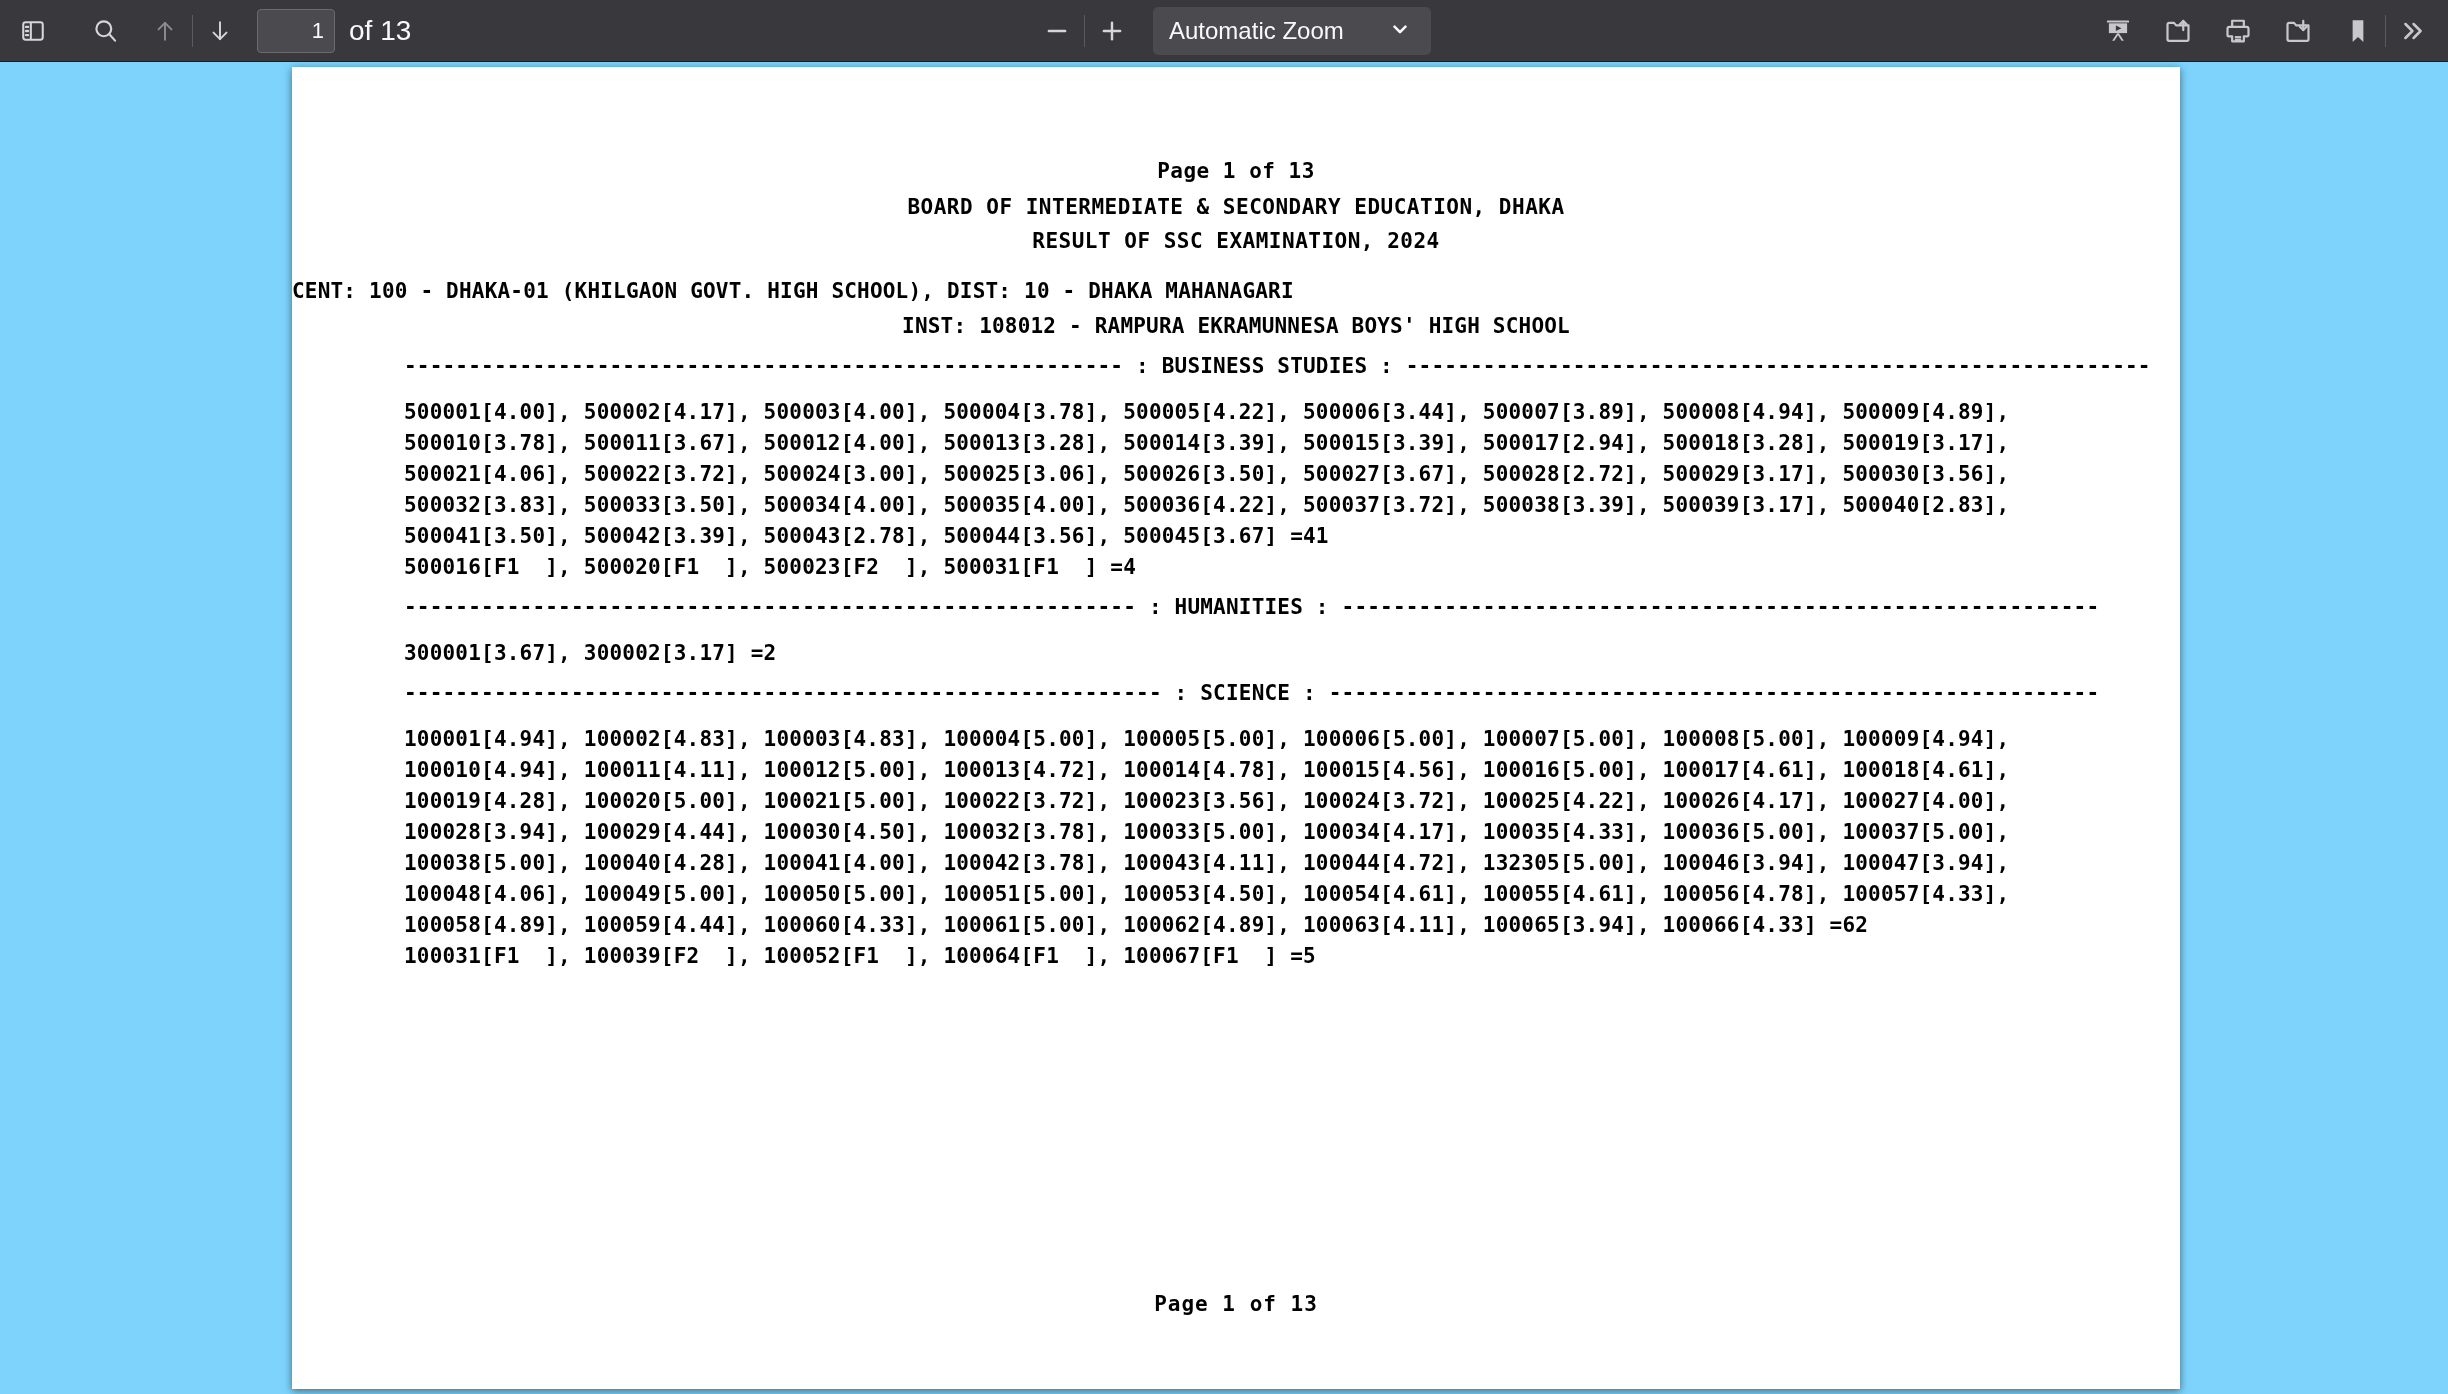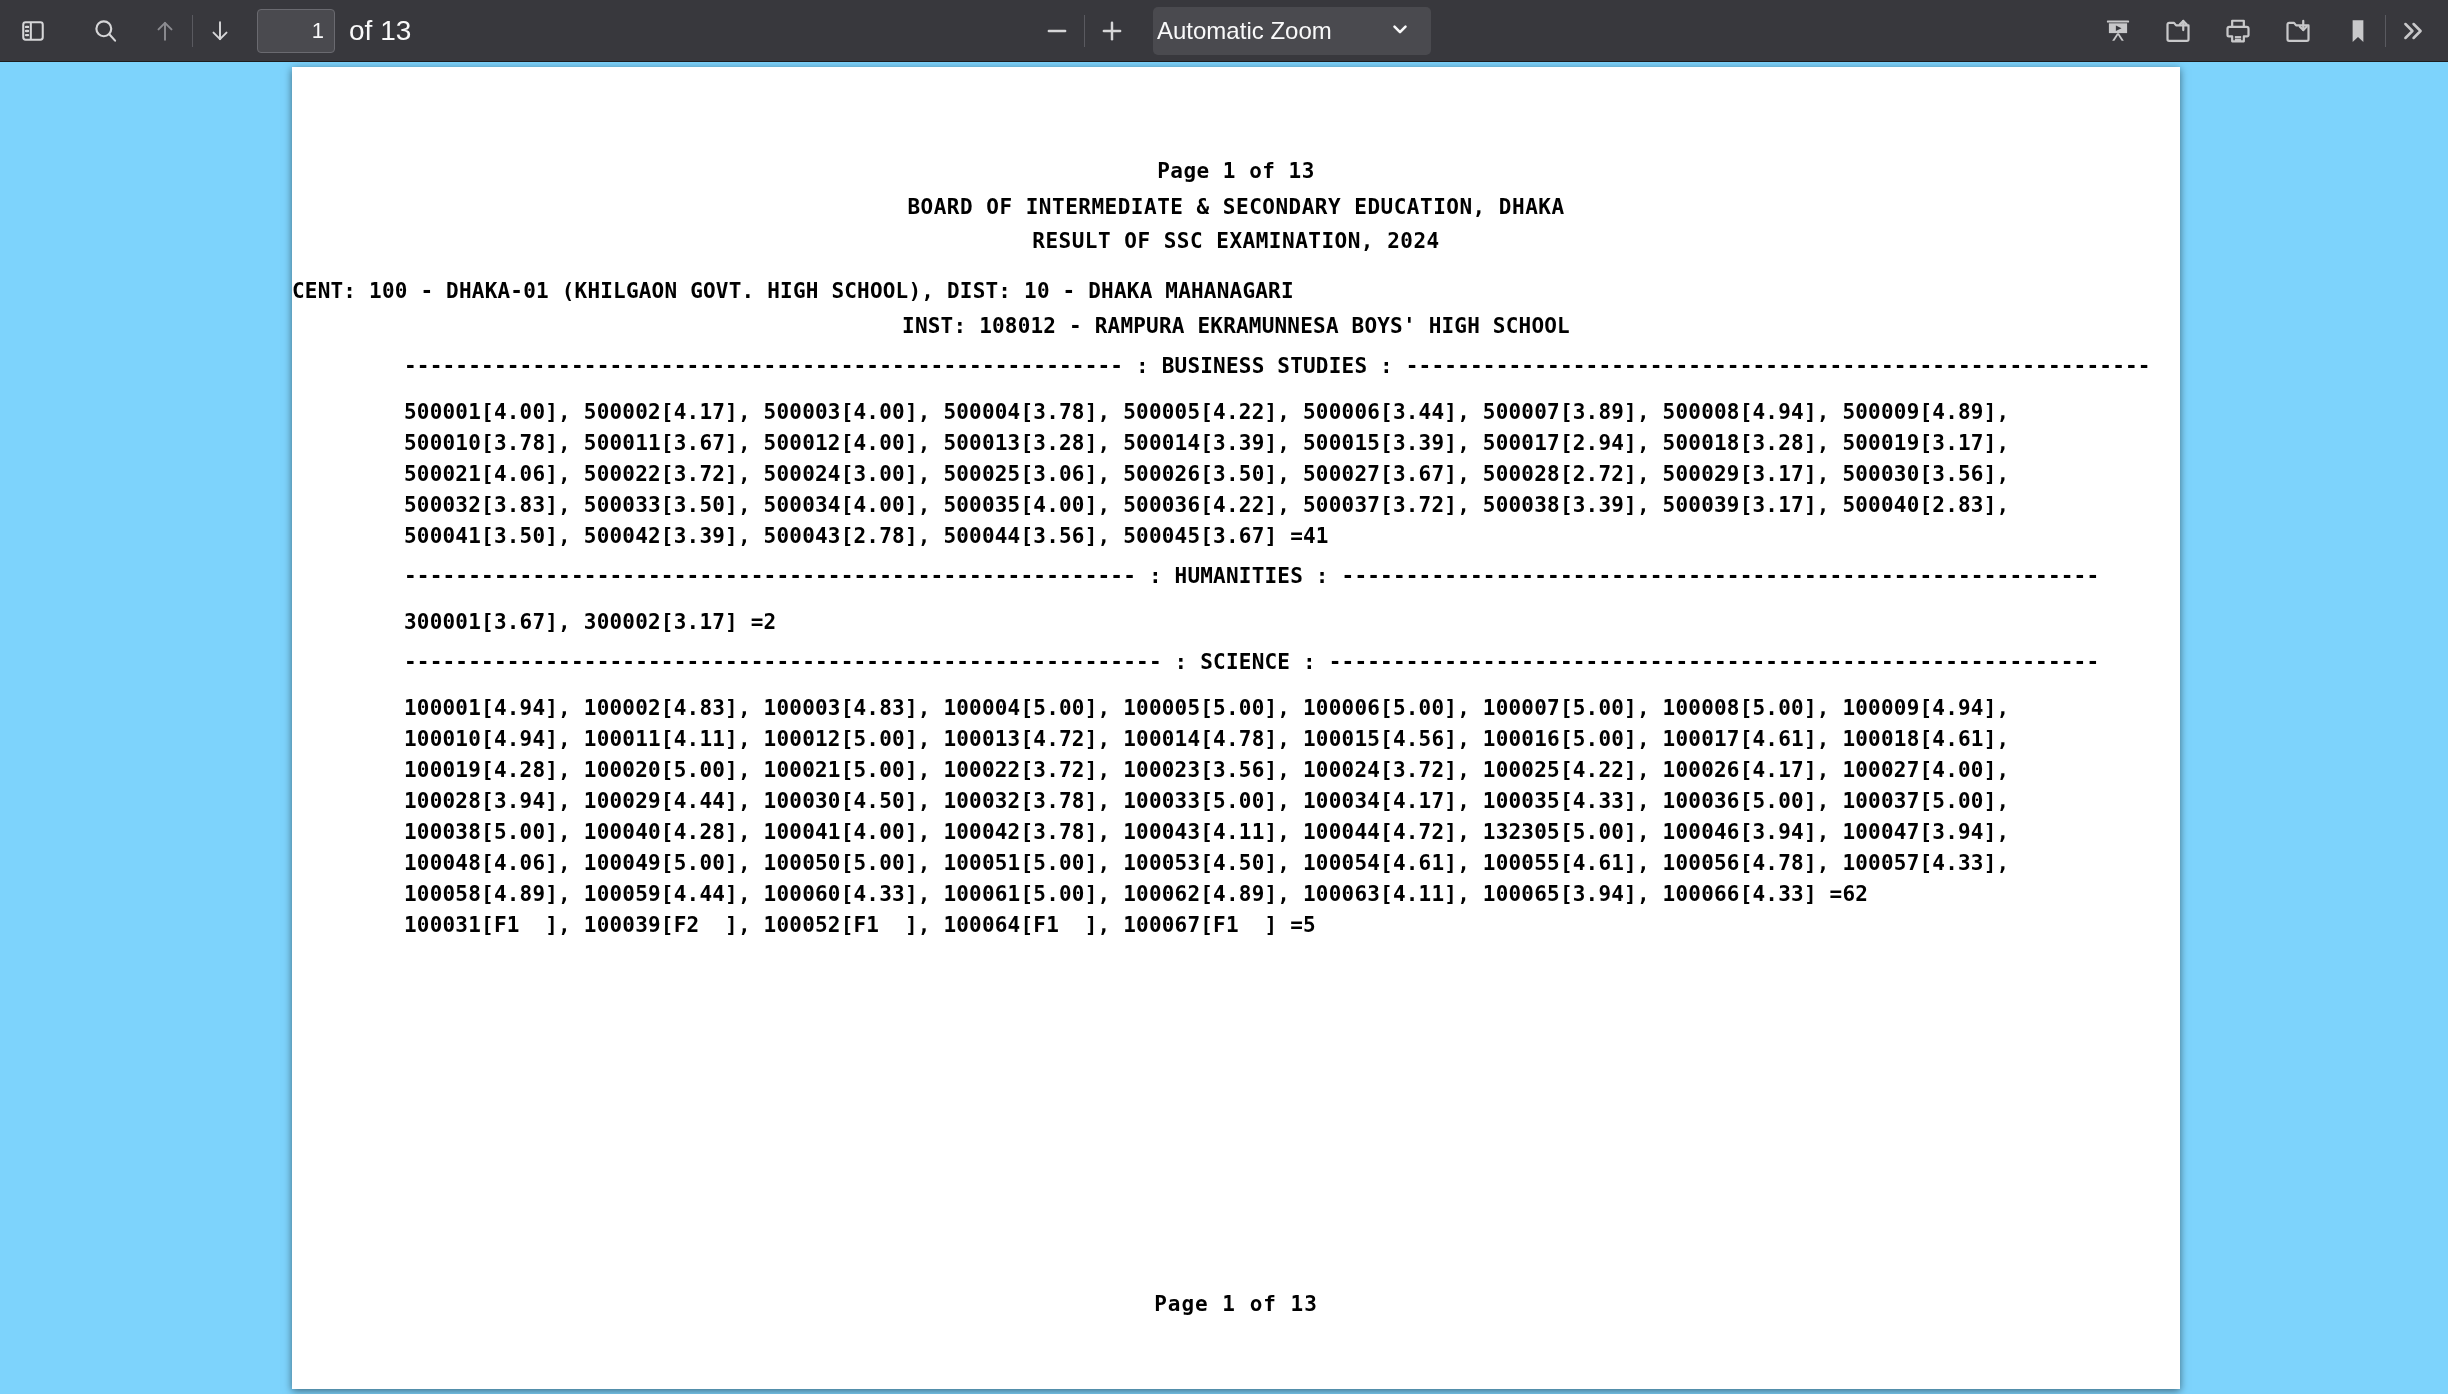--- a/index.html
+++ b/index.html
@@ -100,21 +100,21 @@
     width: 278px;
     background: #4a4a4f;
     border-radius: 5px;
     display: flex;
     align-items: center;
     cursor: pointer;
   }
   #zoom-select-label {
     font-size: 24px;
     color: #f9f9fa;
-    padding-left: 4px;
+    padding-left: 16px;
     white-space: nowrap;
   }
   #zoom-chevron {
     position: absolute;
     right: 20px;
     top: 50%;
     transform: translateY(-50%);
     display: block;
   }
 
@@ -361,20 +361,21 @@
         <div class="doc-line">INST: 108012 - RAMPURA EKRAMUNNESA BOYS' HIGH SCHOOL</div>
       </div>
 
       <div class="section-rule">-------------------------------------------------------- : BUSINESS STUDIES : ----------------------------------------------------------</div>
       <div class="data-block">
         <div class="doc-line">500001[4.00], 500002[4.17], 500003[4.00], 500004[3.78], 500005[4.22], 500006[3.44], 500007[3.89], 500008[4.94], 500009[4.89],</div>
         <div class="doc-line">500010[3.78], 500011[3.67], 500012[4.00], 500013[3.28], 500014[3.39], 500015[3.39], 500017[2.94], 500018[3.28], 500019[3.17],</div>
         <div class="doc-line">500021[4.06], 500022[3.72], 500024[3.00], 500025[3.06], 500026[3.50], 500027[3.67], 500028[2.72], 500029[3.17], 500030[3.56],</div>
         <div class="doc-line">500032[3.83], 500033[3.50], 500034[4.00], 500035[4.00], 500036[4.22], 500037[3.72], 500038[3.39], 500039[3.17], 500040[2.83],</div>
         <div class="doc-line">500041[3.50], 500042[3.39], 500043[2.78], 500044[3.56], 500045[3.67] =41</div>
+        <div class="doc-line">500016[F1  ], 500020[F1  ], 500023[F2  ], 500031[F1  ] =4</div>
       </div>
 
       <div class="section-rule">--------------------------------------------------------- : HUMANITIES : -----------------------------------------------------------</div>
       <div class="data-block">
         <div class="doc-line">300001[3.67], 300002[3.17] =2</div>
       </div>
 
       <div class="section-rule">----------------------------------------------------------- : SCIENCE : ------------------------------------------------------------</div>
       <div class="data-block">
         <div class="doc-line">100001[4.94], 100002[4.83], 100003[4.83], 100004[5.00], 100005[5.00], 100006[5.00], 100007[5.00], 100008[5.00], 100009[4.94],</div>

